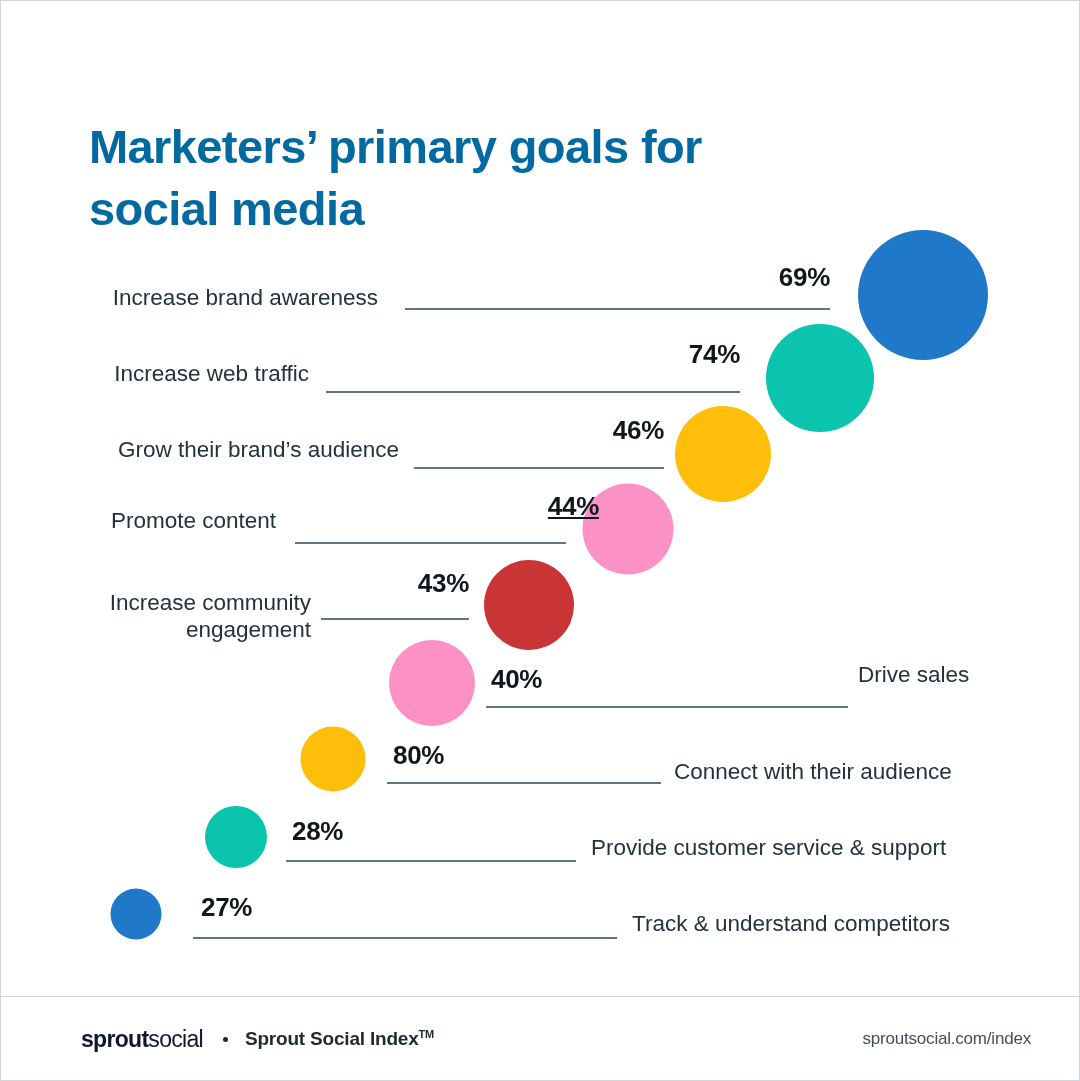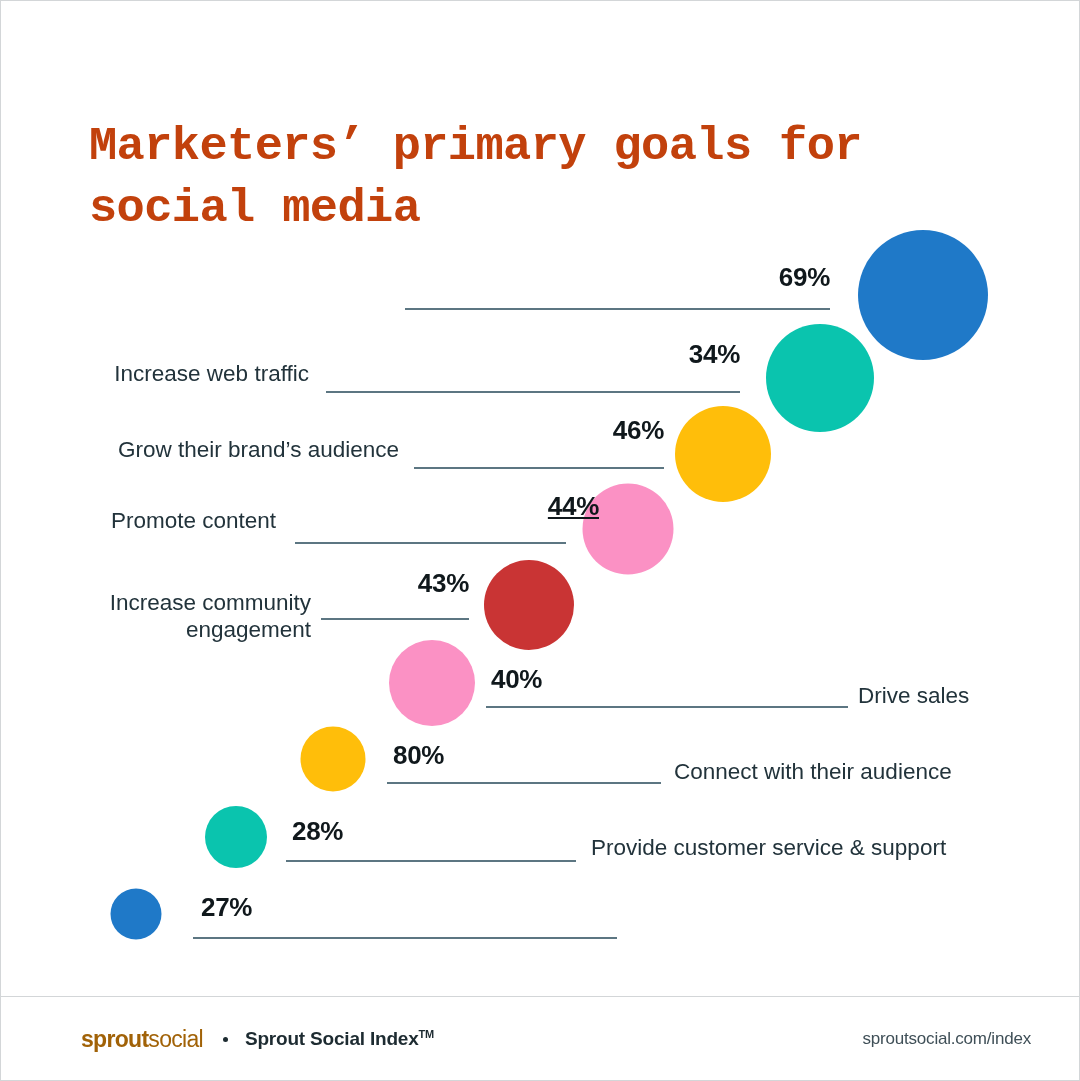--- a/index.html
+++ b/index.html
@@ -25,23 +25,22 @@
   
   #title {
     position: absolute;
     left: 88px;
     top: 84px;
     width: 820px;
     font-size: 47px;
     line-height: 1.30;
     font-weight: 700;
     letter-spacing: -0.6px;
-    color: #c2410c;
+    color: #0369a1;
     white-space: pre-line;
-    font-family: Liberation Mono, monospace;
   }
 
   
   #plot {
     position: absolute;
     left: 0;
     top: 0;
     width: 1080px;
     height: 995px;
   }
@@ -100,21 +99,21 @@
     position: absolute;
     left: 80px;
     right: 48px;
     top: 0;
     bottom: 0;
     display: flex;
     align-items: center;
   }
   #brand-logo {
     font-size: 23px;
-    color: #a16207;
+    color: #0f172a;
     letter-spacing: -0.7px;
     white-space: nowrap;
   }
   #brand-logo .sprout { font-weight: 700; }
   #brand-logo .social { font-weight: 400; }
   #footer-dot {
     width: 5px;
     height: 5px;
     border-radius: 50%;
     background: #1d2b31;
@@ -145,52 +144,54 @@
 <body>
 
 <div id="card">
 
   <h1 id="title">Marketers’ primary goals for
 social media</h1>
 
   <div id="plot">
       <div class="row-line" style="left: 404px; width: 425px; top: 308px;"></div>
       <div class="bubble" style="left: 922px; top: 294px; width: 130px; height: 130px; background: rgb(31, 121, 200);"></div>
+      <div class="row-label left" style="left: 377px; top: 297px;">Increase brand awareness</div>
       <div class="row-value anchor-right" style="left: 829px; top: 292px;">69%</div>
       <div class="row-line" style="left: 325px; width: 414px; top: 391px;"></div>
       <div class="bubble" style="left: 819px; top: 377px; width: 108px; height: 108px; background: rgb(10, 196, 174);"></div>
       <div class="row-label left" style="left: 308px; top: 373px;">Increase web traffic</div>
-      <div class="row-value anchor-right" style="left: 739px; top: 369px;">34%</div>
+      <div class="row-value anchor-right" style="left: 739px; top: 369px;">74%</div>
       <div class="row-line" style="left: 413px; width: 250px; top: 467px;"></div>
       <div class="bubble" style="left: 722px; top: 453px; width: 96px; height: 96px; background: rgb(255, 190, 10);"></div>
       <div class="row-label left" style="left: 398px; top: 449px;">Grow their brand’s audience</div>
       <div class="row-value anchor-right" style="left: 663px; top: 445px;">46%</div>
       <div class="row-line" style="left: 294px; width: 271px; top: 542px;"></div>
       <div class="bubble" style="left: 627px; top: 528px; width: 91px; height: 91px; background: rgb(251, 145, 196);"></div>
       <div class="row-label left" style="left: 275px; top: 520px; text-align: center;">Promote content</div>
       <div class="row-value anchor-right" style="left: 598px; top: 521px; text-decoration: underline;">44%</div>
       <div class="row-line" style="left: 320px; width: 148px; top: 618px;"></div>
       <div class="bubble" style="left: 528px; top: 604px; width: 90px; height: 90px; background: rgb(201, 52, 52);"></div>
       <div class="row-label left" style="left: 310px; top: 615px;">Increase community
 engagement</div>
       <div class="row-value anchor-right" style="left: 468px; top: 598px; text-align: center;">43%</div>
       <div class="row-line" style="left: 485px; width: 362px; top: 706px;"></div>
       <div class="bubble" style="left: 431px; top: 682px; width: 86px; height: 86px; background: rgb(251, 145, 196);"></div>
-      <div class="row-label right" style="left: 857px; top: 695px;">Drive sales</div>
+      <div class="row-label right" style="left: 857px; top: 674px;">Drive sales</div>
       <div class="row-value" style="left: 490px; top: 694px;">40%</div>
       <div class="row-line" style="left: 386px; width: 274px; top: 782px;"></div>
       <div class="bubble" style="left: 332px; top: 758px; width: 65px; height: 65px; background: rgb(255, 190, 10);"></div>
       <div class="row-label right" style="left: 673px; top: 771px;">Connect with their audience</div>
       <div class="row-value" style="left: 392px; top: 770px;">80%</div>
       <div class="row-line" style="left: 285px; width: 290px; top: 860px;"></div>
       <div class="bubble" style="left: 235px; top: 836px; width: 62px; height: 62px; background: rgb(10, 196, 174);"></div>
       <div class="row-label right" style="left: 590px; top: 847px;">Provide customer service &amp; support</div>
       <div class="row-value" style="left: 291px; top: 846px;">28%</div>
       <div class="row-line" style="left: 192px; width: 424px; top: 937px;"></div>
       <div class="bubble" style="left: 135px; top: 913px; width: 51px; height: 51px; background: rgb(31, 121, 200);"></div>
+      <div class="row-label right" style="left: 631px; top: 923px;">Track &amp; understand competitors</div>
       <div class="row-value" style="left: 200px; top: 922px;">27%</div>
     </div>
 
   <div id="footer">
     <div id="footer-inner">
       <div id="brand-logo">
         <span class="sprout">sprout</span><span class="social">social</span>
       </div>
       <div id="footer-dot"></div>
       <div id="footer-index">

